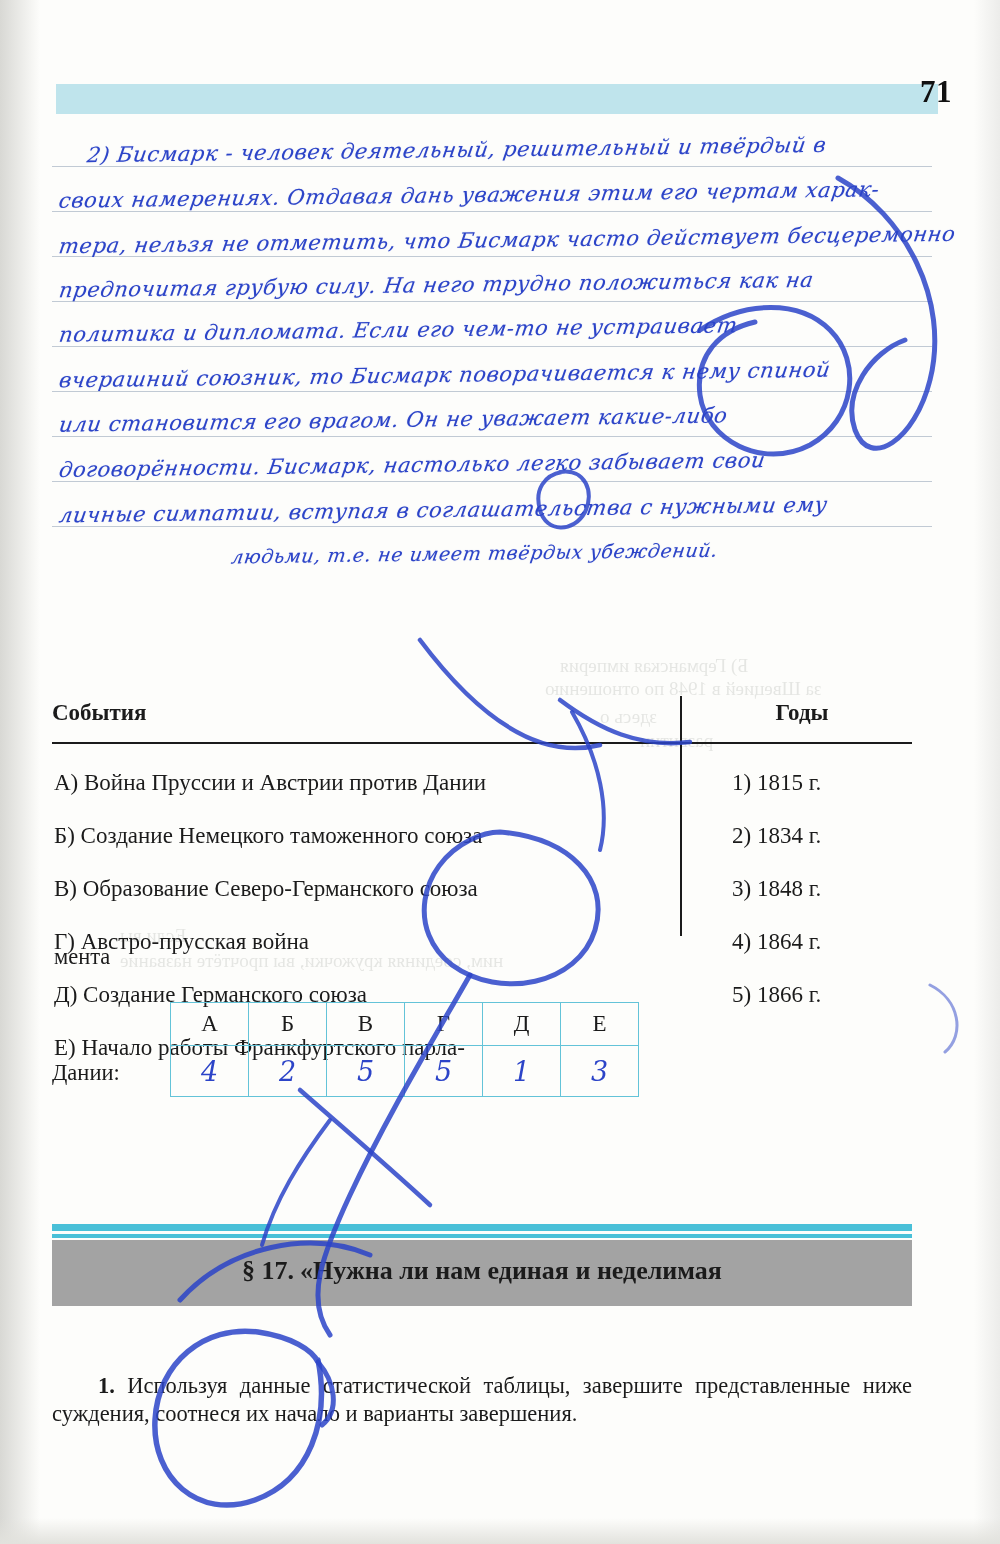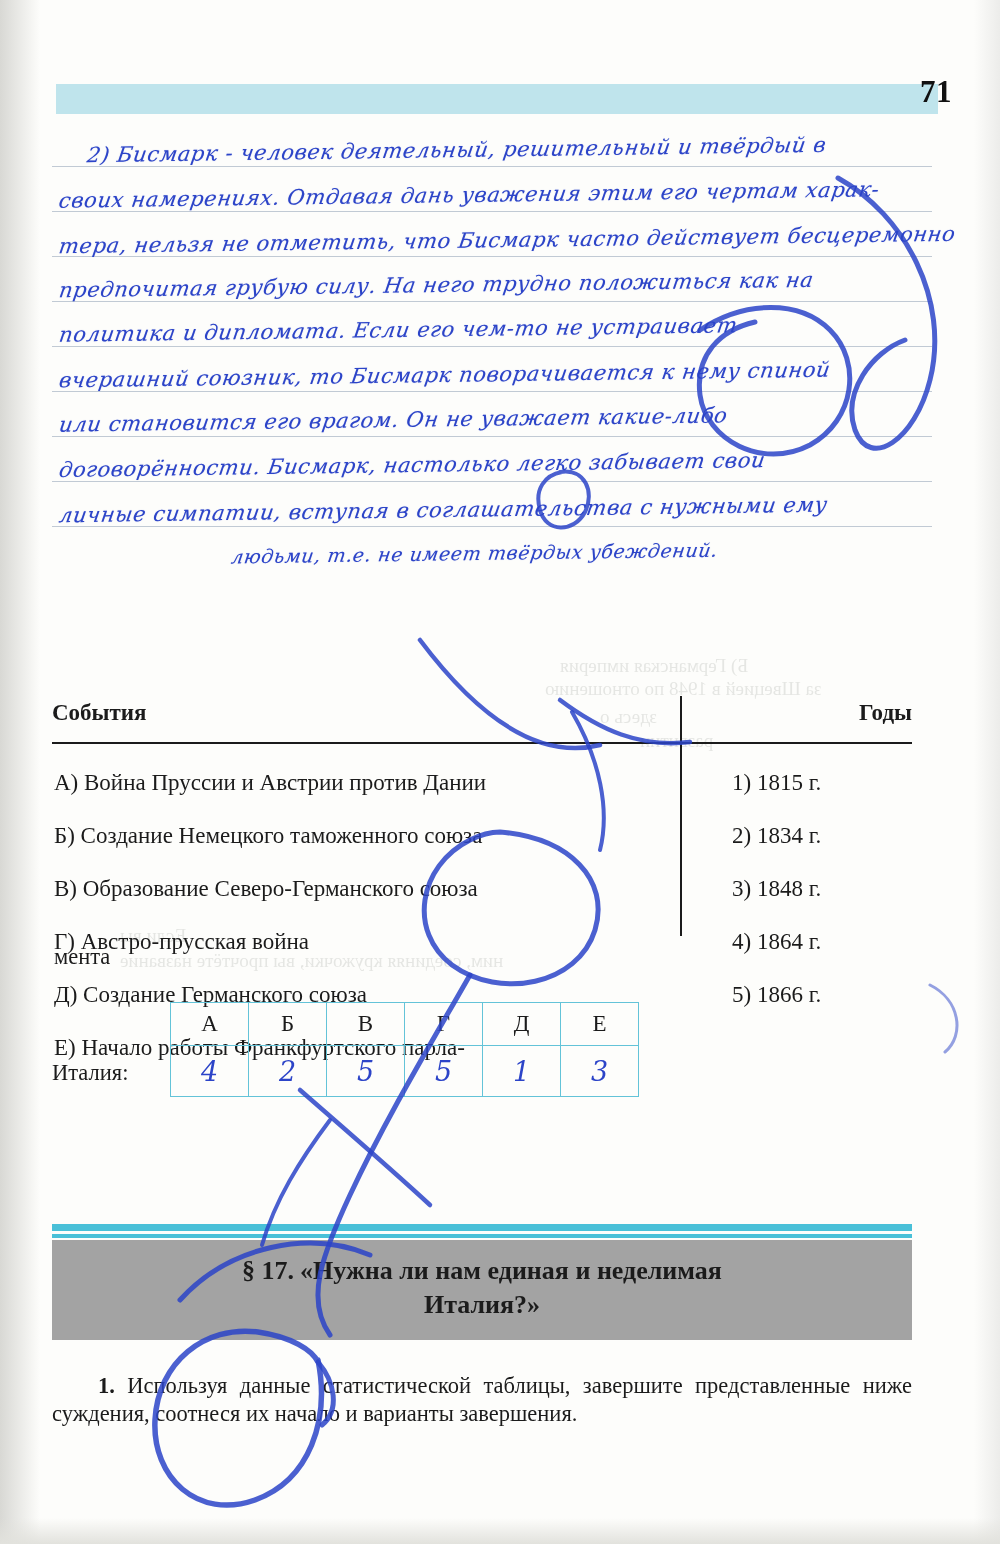--- a/index.html
+++ b/index.html
@@ -114,21 +114,21 @@
     position: relative;
     height: 46px;
   }
   .mt-head .col-a {
     position: absolute; left: 0; width: 630px;
     text-align: left;
     font-size: 23px; font-weight: bold;
   }
   .mt-head .col-b {
     position: absolute; left: 640px; width: 220px;
-    text-align: right;
+    text-align: center;
     font-size: 23px; font-weight: bold;
   }
   .mt-rule-top {
     position: absolute; left: 0; top: 42px; width: 860px; height: 1.5px;
     background: #1b1b1b;
   }
   .mt-divider {
     position: absolute; left: 628px; top: -4px; width: 1.5px; height: 240px;
     background: #1b1b1b;
   }
@@ -303,21 +303,21 @@
       </div>
       <div class="mt-row">
         <span class="mt-left">Е) Начало работы Франкфуртского парла-</span>
         <span class="mt-right"></span>
       </div>
       <div class="mt-cont">мента</div>
     </div>
   </div>
 
   <div class="answer-wrap">
-    <div class="answer-label">Италия:</div>
+    <div class="answer-label">Дании:</div>
     <table class="answer-grid">
       <tbody>
           <tr>
         <td>А</td>
         <td>Б</td>
         <td>В</td>
         <td>Г</td>
         <td>Д</td>
         <td>Е</td>
       </tr>
@@ -333,21 +333,20 @@
       </table>
   </div>
 
   <div class="section-band">
     <div class="band-rule1"></div>
     <div class="band-rule2"></div>
     <div class="band-body">
       <div class="band-title">
         <span class="num">§ 17.</span><span>«Нужна ли нам единая и неделимая</span>
       </div>
-      <div class="band-title">Италия?»</div>
     </div>
   </div>
 
   <div class="task task-1">
     <p class="lead" style="margin:0;">
       <b>1.</b>
       <span>Используя данные статистической таблицы, завершите представленные ниже суждения, соотнеся их начало и варианты завершения.</span>
     </p>
   </div>
 

